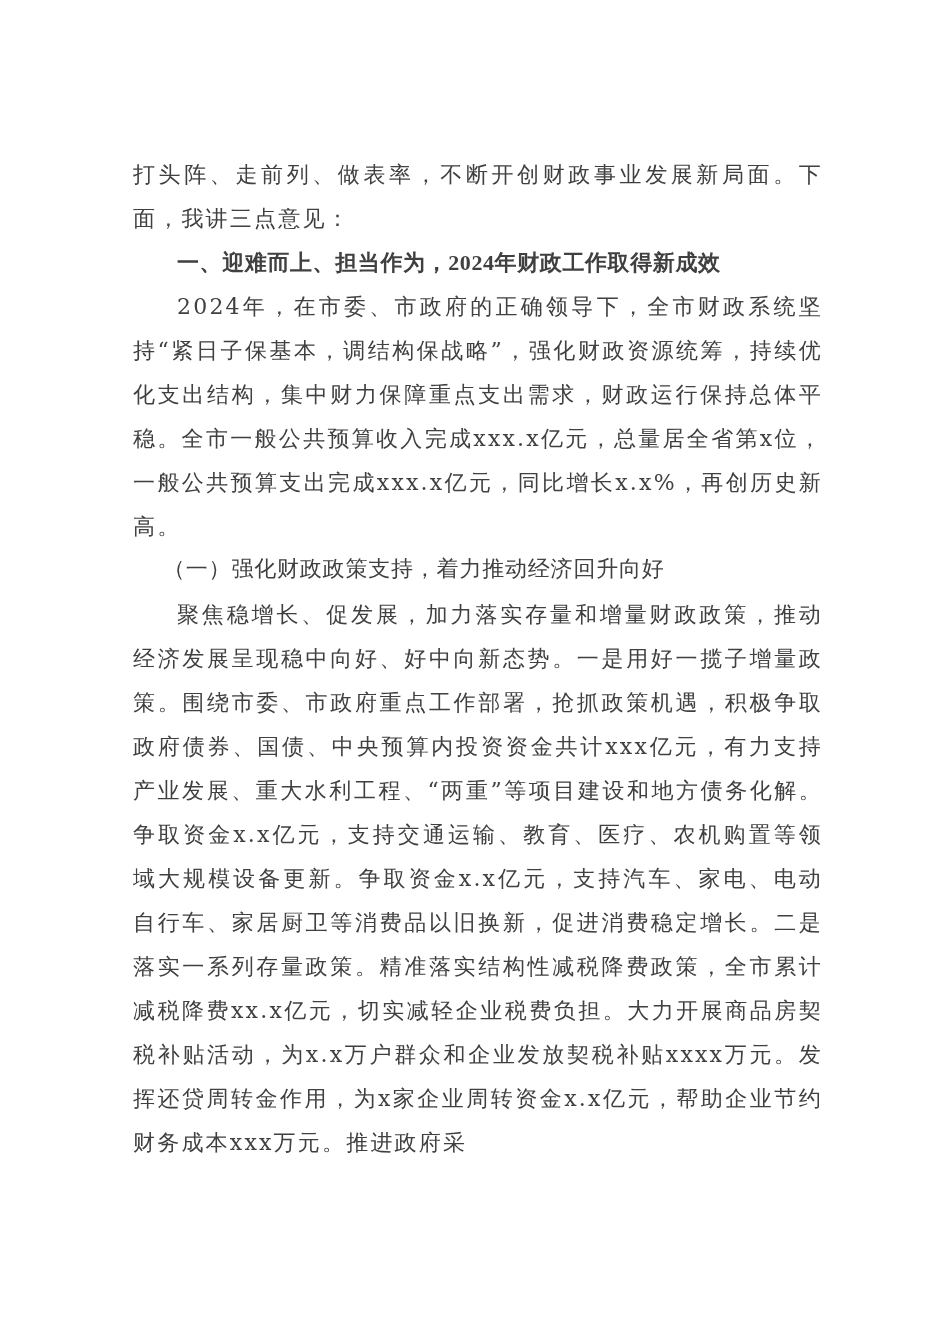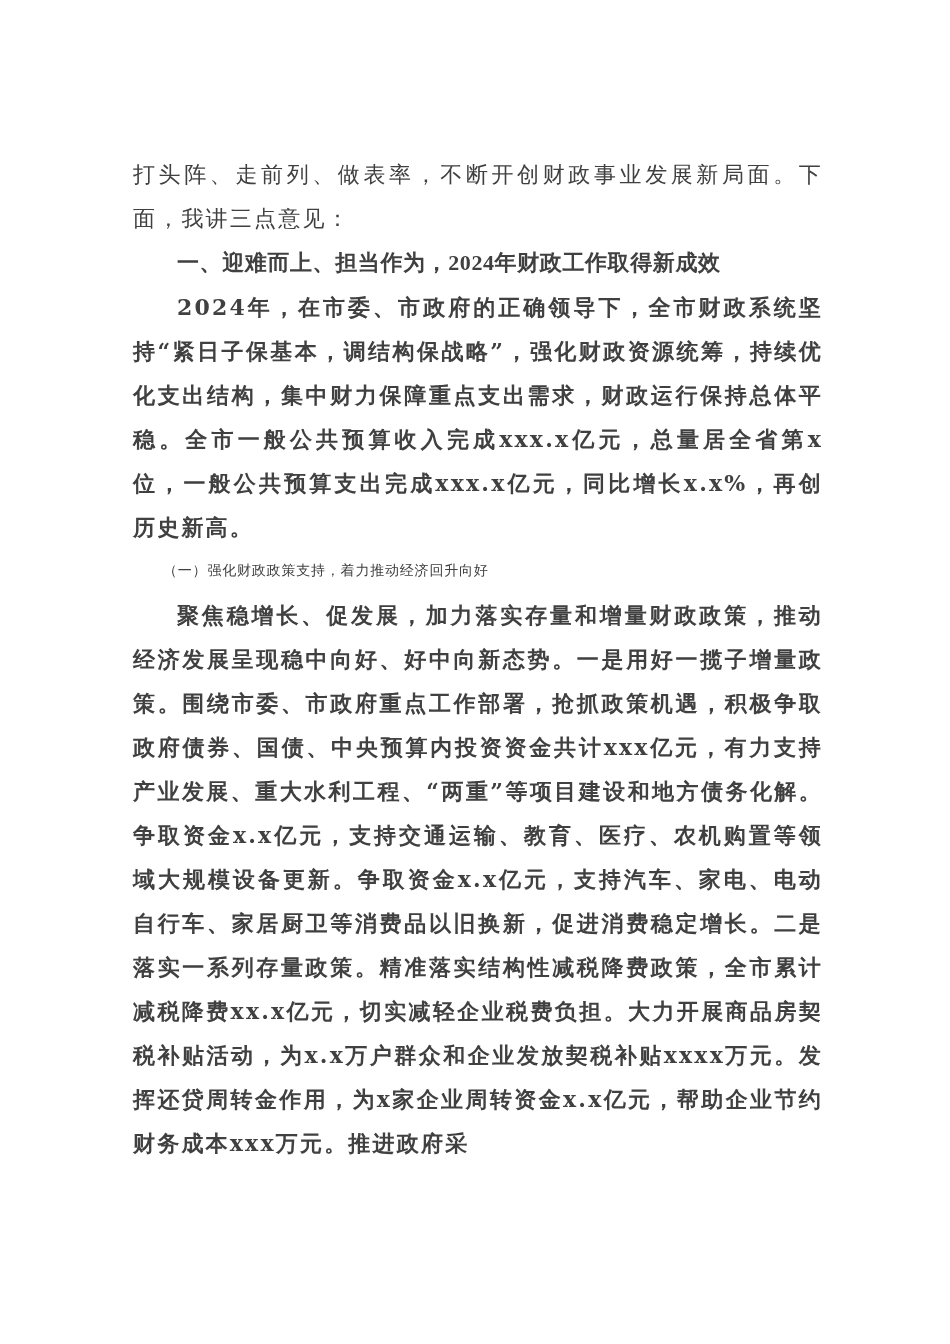--- a/index.html
+++ b/index.html
@@ -8,34 +8,34 @@
     position: absolute;
     left: 133px;
     top: 153px;
     width: 690px;
     font-family: "DejaVu Serif", "Liberation Serif", serif;
     font-size: 22px;
     color: #404040;
     line-height: 44px;
   }
   .para { margin: 0; text-align: justify; text-align-last: left; letter-spacing: 2.2px; }
-  .indent { text-indent: 44px; font-weight: bold; }
+  .indent { text-indent: 44px; }
   .heading1 {
     margin: 0;
     text-indent: 44px;
     font-family: Liberation Serif, serif;
     font-weight: bold;
     font-size: 22px;
     letter-spacing: 0.6px;
   }
   .heading2 {
     margin: 0;
     text-indent: 30px;
     font-family: Liberation Mono, monospace;
-    font-size: 14px;
+    font-size: 22px;
     letter-spacing: 0.8px;
   }
 </style>
 </head>
 <body>
 
 <div class="page">
   <p class="para">打头阵、走前列、做表率，不断开创财政事业发展新局面。下面，我讲三点意见：</p>
   <p class="heading1">一、迎难而上、担当作为，2024年财政工作取得新成效</p>
   <p class="para indent">2024年，在市委、市政府的正确领导下，全市财政系统坚持“紧日子保基本，调结构保战略”，强化财政资源统筹，持续优化支出结构，集中财力保障重点支出需求，财政运行保持总体平稳。全市一般公共预算收入完成xxx.x亿元，总量居全省第x位，一般公共预算支出完成xxx.x亿元，同比增长x.x%，再创历史新高。</p>

